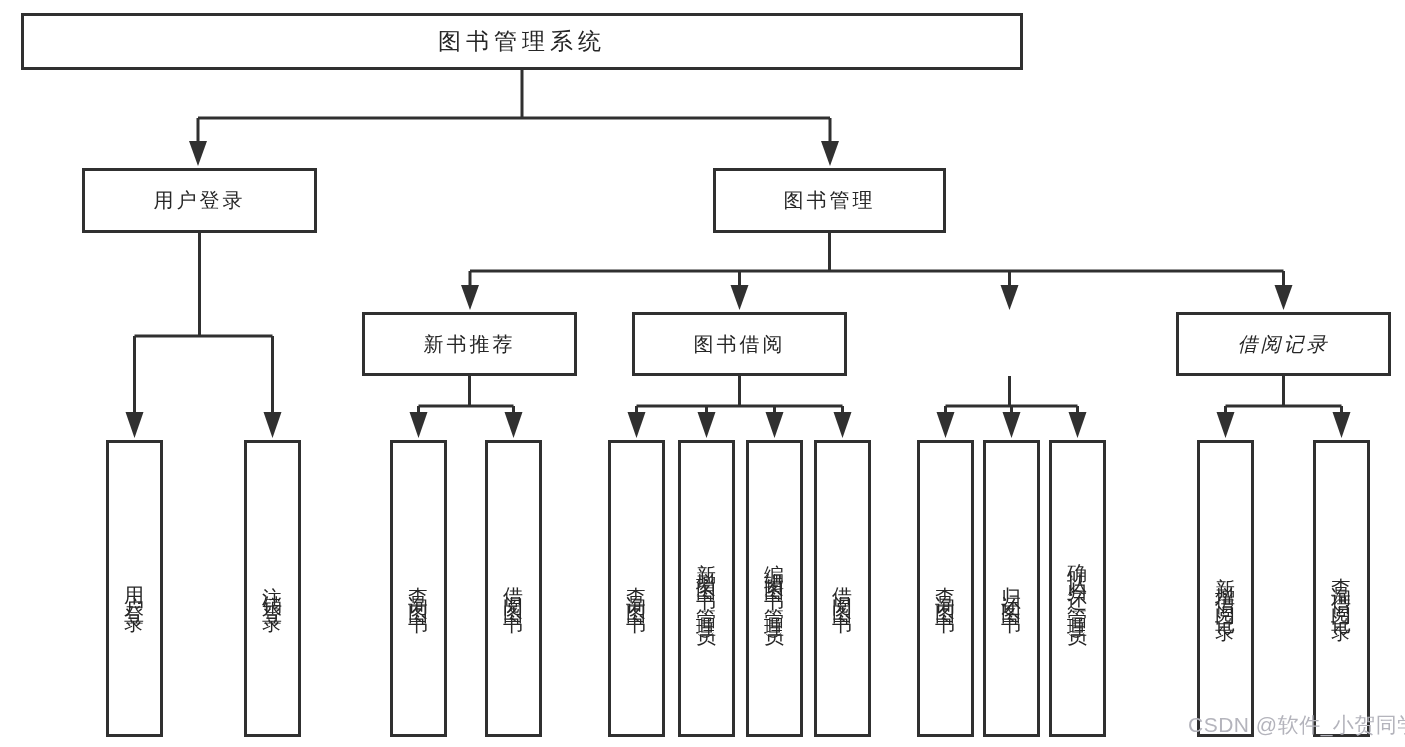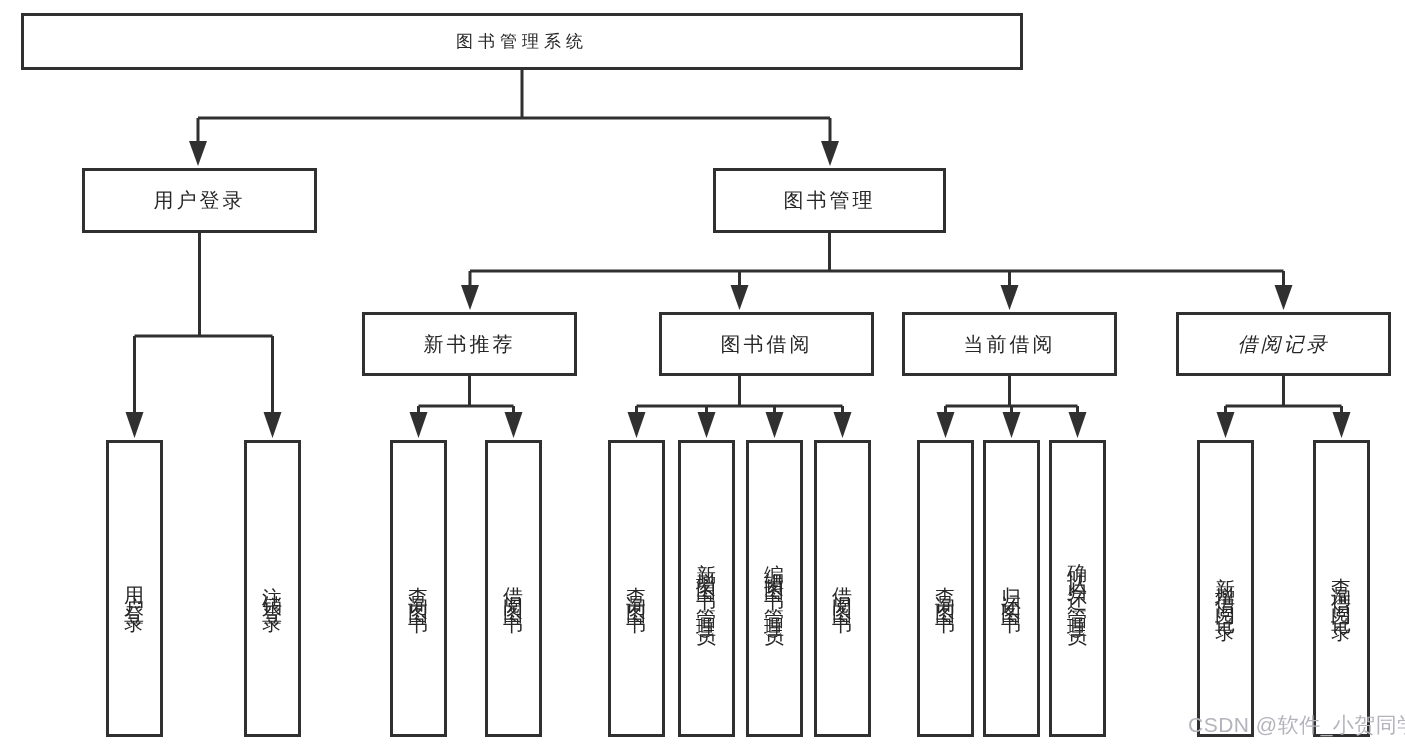--- a/index.html
+++ b/index.html
@@ -30,21 +30,21 @@
     background: #ffffff;
     display: flex;
     align-items: center;
     justify-content: center;
     color: #262626;
   }
   .node .label {
     white-space: nowrap;
   }
   .root-node .label {
-    font-size: 17px;
+    font-size: 23px;
     letter-spacing: 5px;
     text-align: right;
   }
   .branch-node .label {
     font-size: 20px;
     letter-spacing: 3px;
   }
   .leaf-node {
     width: 57px;
     top: 440px;
@@ -133,25 +133,22 @@
   <div class="node branch-node" style="left:82px; top:168px; width:235px; height:65px;">
     <span class="label">用户登录</span>
   </div>
   <div class="node branch-node" style="left:362px; top:312px; width:215px; height:64px;">
     <span class="label">新书推荐</span>
   </div>
 
   <div class="node branch-node" style="left:713px; top:168px; width:233px; height:65px;">
     <span class="label">图书管理</span>
   </div>
-  <div class="node branch-node" style="left:632px; top:312px; width:215px; height:64px;margin-left:27px;">
+  <div class="node branch-node" style="left:632px; top:312px; width:215px; height:64px;">
     <span class="label">图书借阅</span>
-  </div>
-  <div class="node branch-node" style="left:902px; top:312px; width:215px; height:64px;">
-    <span class="label">当前借阅</span>
   </div>
   <div class="node branch-node" style="left:1176px; top:312px; width:215px; height:64px;font-style:italic;">
     <span class="label">借阅记录</span>
   </div>
 
   <div class="node leaf-node" style="left:106px;">
     <span class="label">用户登录</span>
   </div>
   <div class="node leaf-node" style="left:244px;">
     <span class="label">注销登录</span>

